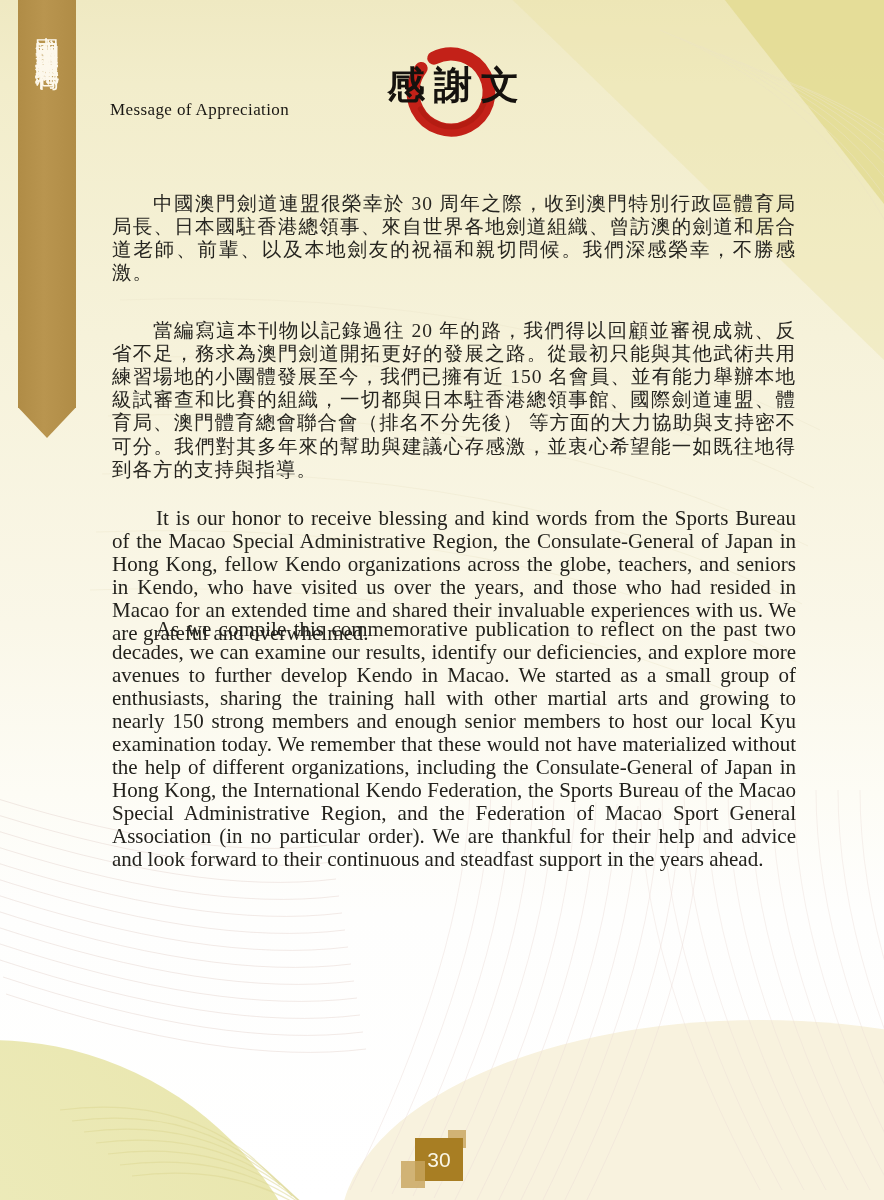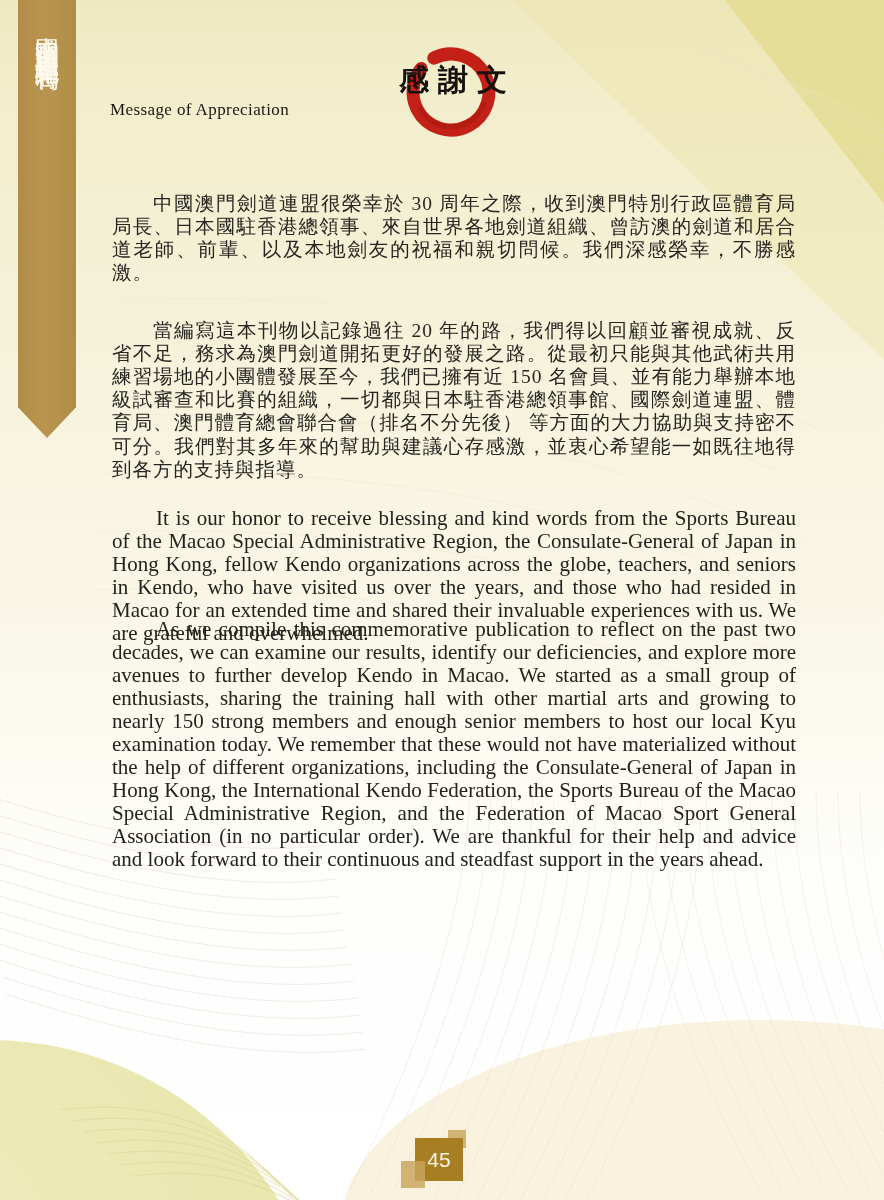--- a/index.html
+++ b/index.html
@@ -49,21 +49,21 @@
     font-size:24px;letter-spacing:2px;line-height:58px;
     color:#fdf8ec;
     font-family:"Liberation Serif","DejaVu Serif",serif;
   }
   
   .title-block{position:absolute;left:110px;top:36px;width:685px;height:110px;}
   .enso{position:absolute;left:289px;top:2px;width:104px;height:104px;}
   .title-zh{
     position:absolute;left:0;top:24px;width:100%;
     text-align:center;padding-left:10px;box-sizing:border-box;
-    font-size:30px;font-weight:600;letter-spacing:9px;color:#15120e;
+    font-size:38px;font-weight:600;letter-spacing:9px;color:#15120e;
   }
   .title-en{
     position:absolute;left:0;top:64px;width:100%;
     text-align:left;font-size:17px;letter-spacing:.4px;color:#191713;
   }
   
   .para{
     position:absolute;left:112px;width:684px;
     text-align:justify;
   }
@@ -176,17 +176,17 @@
     <div class="title-en">Message of Appreciation</div>
   </div>
 
   <p class="para zh zh-p1">中國澳門劍道連盟很榮幸於 30 周年之際，收到澳門特別行政區體育局局長、日本國駐香港總領事、來自世界各地劍道組織、曾訪澳的劍道和居合道老師、前輩、以及本地劍友的祝福和親切問候。我們深感榮幸，不勝感激。</p>
   <p class="para zh zh-p2">當編寫這本刊物以記錄過往 20 年的路，我們得以回顧並審視成就、反省不足，務求為澳門劍道開拓更好的發展之路。從最初只能與其他武術共用練習場地的小團體發展至今，我們已擁有近 150 名會員、並有能力舉辦本地級試審查和比賽的組織，一切都與日本駐香港總領事館、國際劍道連盟、體育局、澳門體育總會聯合會（排名不分先後） 等方面的大力協助與支持密不可分。我們對其多年來的幫助與建議心存感激，並衷心希望能一如既往地得到各方的支持與指導。</p>
   <p class="para en en-p1">It is our honor to receive blessing and kind words from the Sports Bureau of the Macao Special Administrative Region, the Consulate-General of Japan in Hong Kong, fellow Kendo organizations across the globe, teachers, and seniors in Kendo, who have visited us over the years, and those who had resided in Macao for an extended time and shared their invaluable experiences with us. We are grateful and overwhelmed.</p>
   <p class="para en en-p2">As we compile this commemorative publication to reflect on the past two decades, we can examine our results, identify our deficiencies, and explore more avenues to further develop Kendo in Macao. We started as a small group of enthusiasts, sharing the training hall with other martial arts and growing to nearly 150 strong members and enough senior members to host our local Kyu examination today. We remember that these would not have materialized without the help of different organizations, including the Consulate-General of Japan in Hong Kong, the International Kendo Federation, the Sports Bureau of the Macao Special Administrative Region, and the Federation of Macao Sport General Association (in no particular order). We are thankful for their help and advice and look forward to their continuous and steadfast support in the years ahead.</p>
 
   <div class="badge">
     <div class="sq-light sq-tr"></div>
-    <div class="sq-main">45</div>
+    <div class="sq-main">30</div>
     <div class="sq-light sq-bl"></div>
   </div>
 
 </div>
 
 </body></html>

